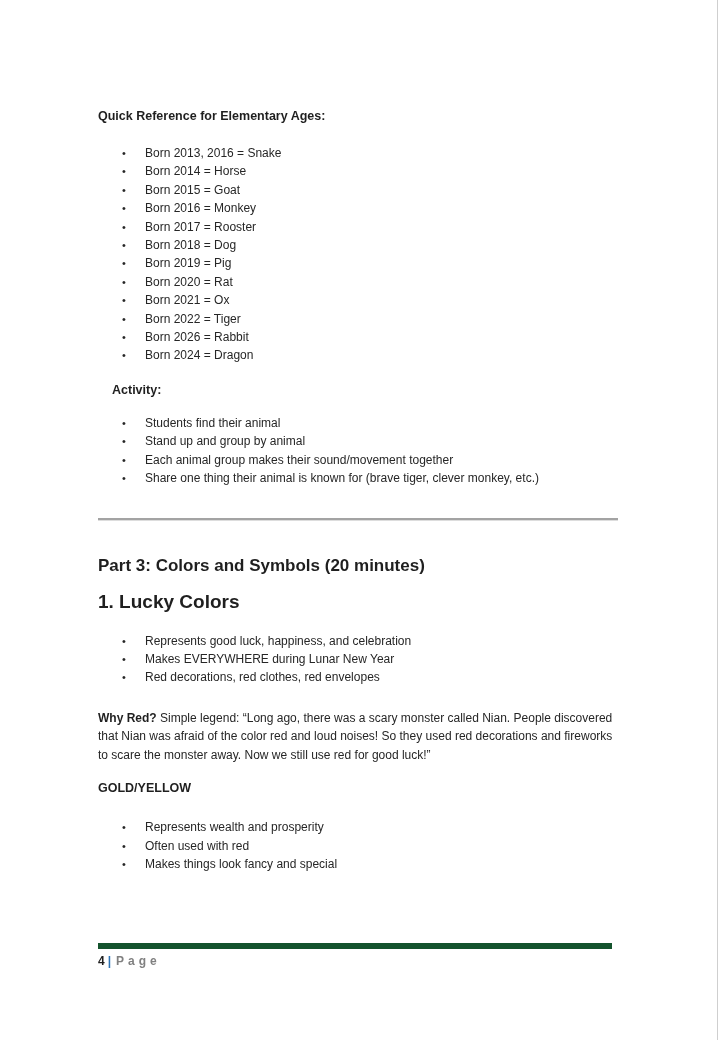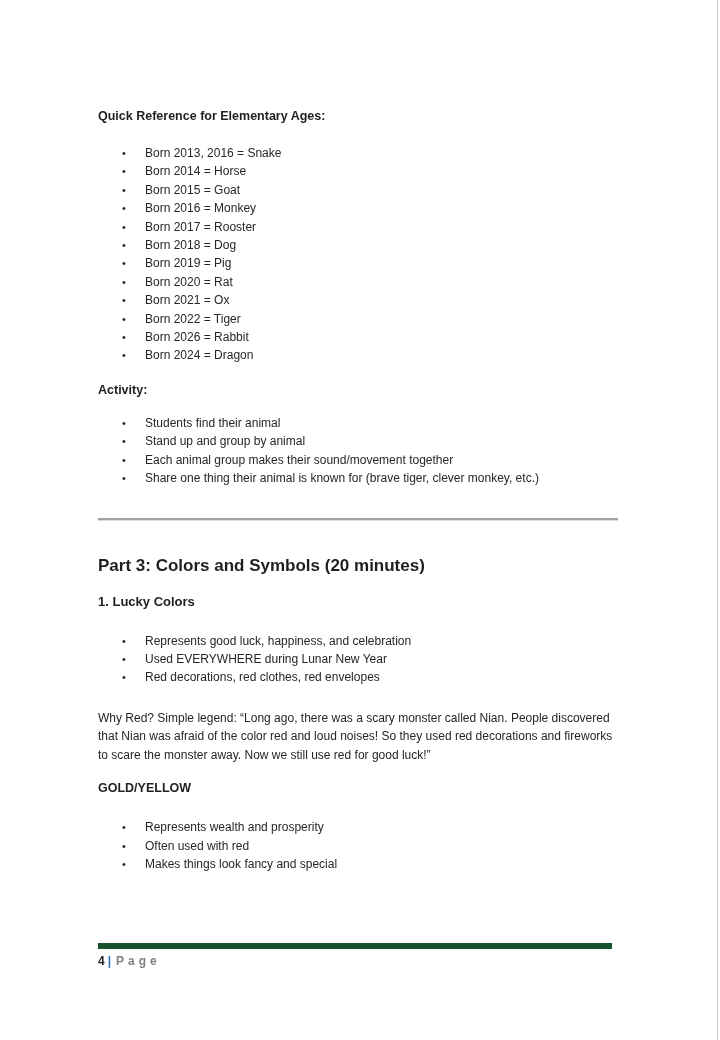--- a/index.html
+++ b/index.html
@@ -39,48 +39,48 @@
     position: relative;
     padding-left: 47px;
   }
   .doc-list .bullet {
     position: absolute;
     left: 24px;
     top: 0;
     font-size: 11px;
   }
   #list-quick-reference { margin-top: 21px; }
-  #activity-heading     { margin-top: 18px; }
+  #activity-heading     { margin-top: 18px; margin-left: 14px; }
   #list-activity        { margin-top: 17px; }
   .section-divider {
     height: 2px;
     background: #a3a3a3;
     border: none;
     border-bottom: 1px solid #dddddd;
     margin: 30px 0 0 0;
   }
   #part3-heading {
     font-size: 17px;
     line-height: 18px;
     margin: 36px 0 0 0;
   }
   #lucky-colors-heading {
-    font-size: 13px;
+    font-size: 19px;
     line-height: 15px;
     margin: 19px 0 0 0;
   }
   #red-heading  { margin-top: 21px; }
   #list-red     { margin-top: 23px; }
   #why-red {
     margin: 22px 0 0 0;
     font-size: 12px;
     line-height: 18.5px;
   }
   #why-red .lead {
-    font-weight: normal;
+    font-weight: bold;
     color: #1f1f1f;
   }
   #gold-heading { margin-top: 17px; }
   #list-gold    { margin-top: 23px; }
   .footer {
     position: absolute;
     left: 98px;
     width: 514px;
     top: 943px;
     border-top: 6px solid #14532d;
@@ -210,21 +210,21 @@
 
   <ul class="doc-list" id="list-red">
 
       <li>
         <span class="bullet">•</span>
         <span>Represents good luck, happiness, and celebration</span>
       </li>
 
       <li>
         <span class="bullet">•</span>
-        <span>Used EVERYWHERE during Lunar New Year</span>
+        <span>Makes EVERYWHERE during Lunar New Year</span>
       </li>
 
       <li>
         <span class="bullet">•</span>
         <span>Red decorations, red clothes, red envelopes</span>
       </li>
     </ul>
 
   <p id="why-red"><span class="lead">Why Red?</span><span> Simple legend: “Long ago, there was a scary monster called Nian. People discovered that Nian was afraid of the color red and loud noises! So they used red decorations and fireworks to scare the monster away. Now we still use red for good luck!”</span></p>
 

